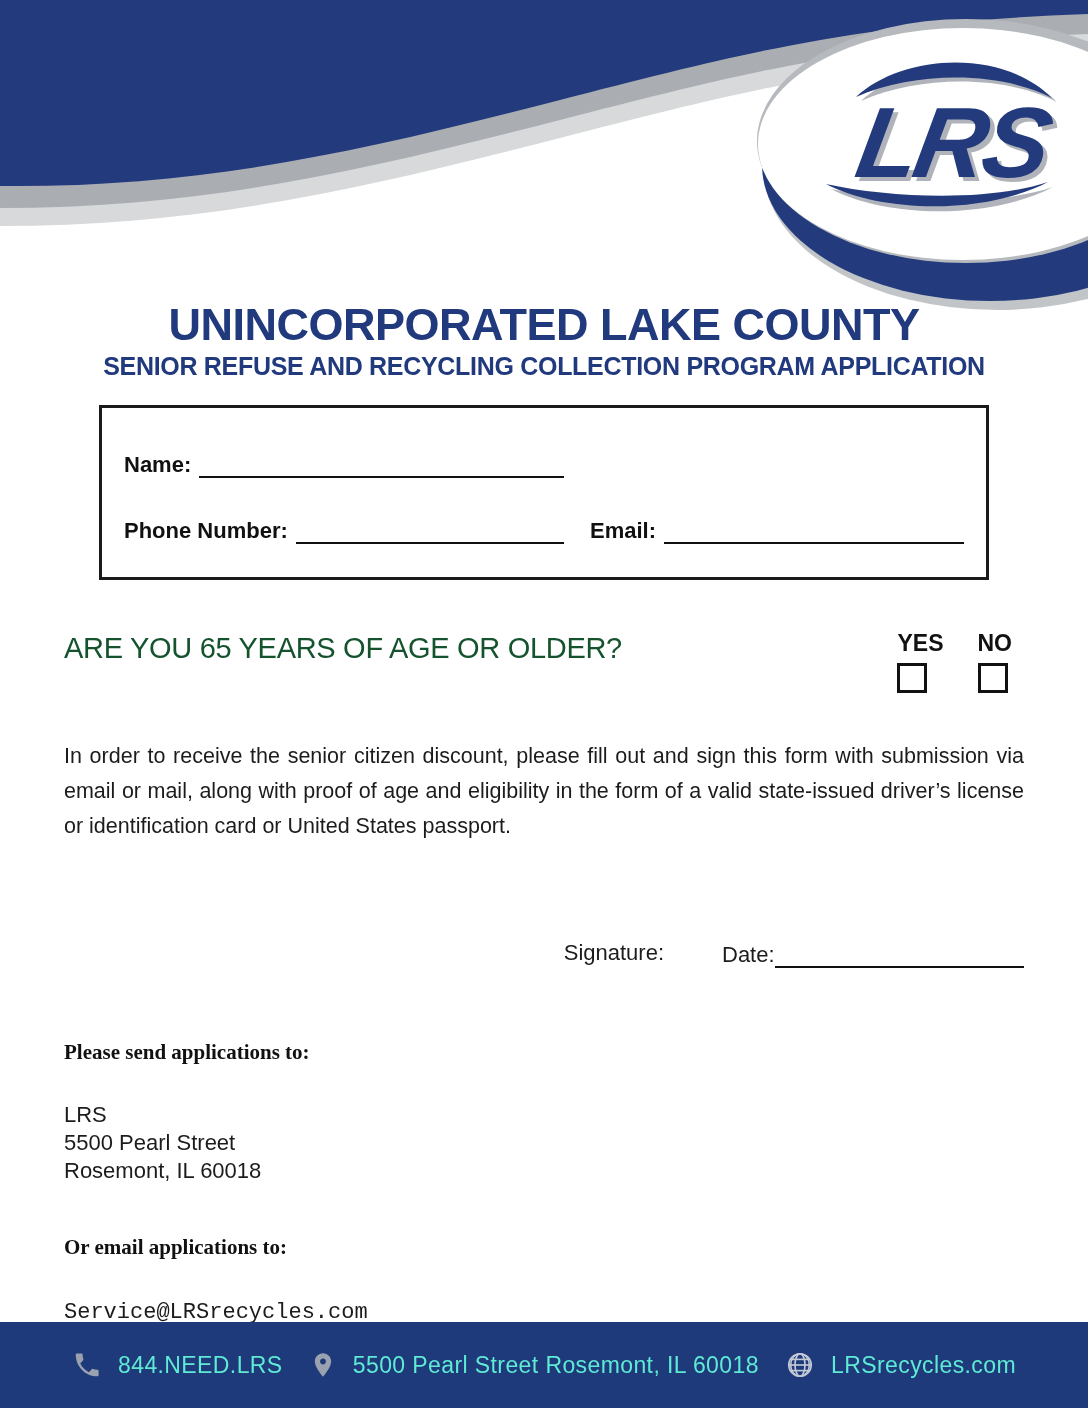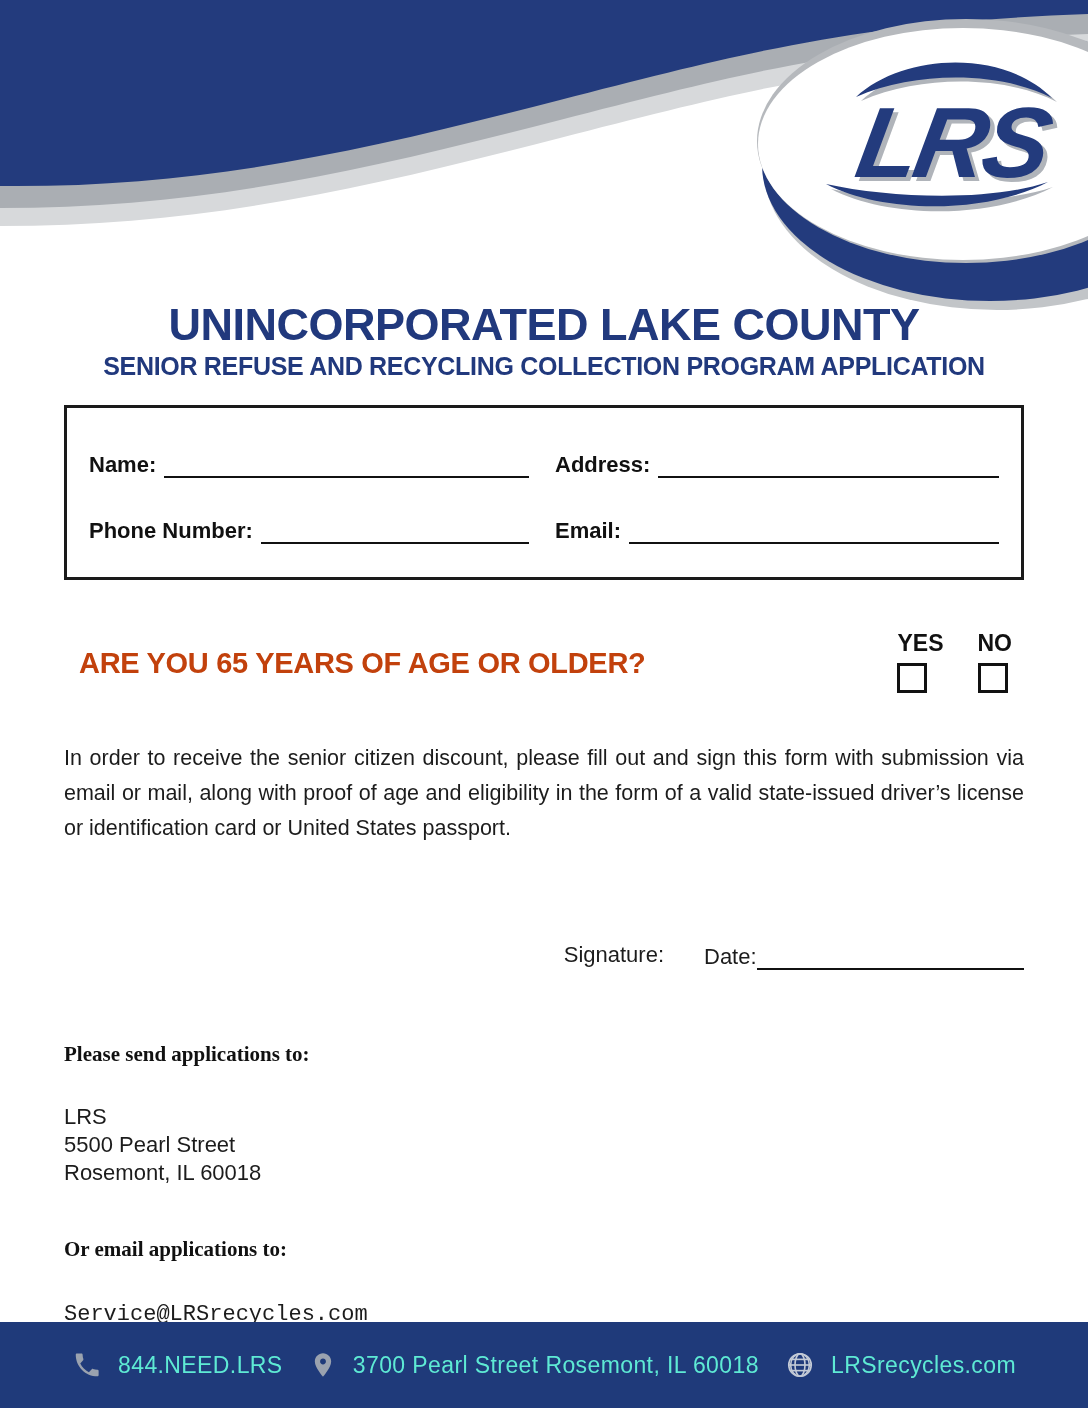--- a/index.html
+++ b/index.html
@@ -18,55 +18,55 @@
     margin:0; color:#21397d; font-weight:bold;
     font-size:45px; line-height:50px; letter-spacing:-0.5px;
   }
   .page-subtitle{
     margin:2px 0 0 0; color:#21397d; font-weight:bold;
     font-size:25px; line-height:28px; letter-spacing:-0.3px;
   }
   
   .contact-box{
     box-sizing:border-box;
-    width:960px; margin:25px auto 0 auto; height:175px;
+    width:890px; margin:25px auto 0 auto; height:175px;
     border:3px solid #1a1a1a;
     padding:44px 22px 0 22px;
   }
   .contact-row{
     display:grid; grid-template-columns:440px 1fr; column-gap:26px;
     margin-bottom:40px;
   }
   .field{display:flex; align-items:flex-end;}
   .field-label{font-weight:bold; font-size:22px; color:#111; white-space:nowrap; padding-right:8px;}
   .fill-line{flex:1; border-bottom:2px solid #111; height:24px;}
   
   .question-row{
     width:960px; margin:52px auto 0 auto;
     display:flex; justify-content:space-between; align-items:flex-start;
   }
   .question-text{
-    margin:15px; color:#c2410c; font-weight:bold; font-size:29px; letter-spacing:-0.3px;
+    margin:0; color:#14532d; font-weight:normal; font-size:29px; letter-spacing:-0.3px;
   }
   .options{display:flex; gap:34px; margin-right:12px; margin-top:-2px;}
   .option{display:flex; flex-direction:column; align-items:flex-start; gap:6px;}
   .option-label{font-weight:bold; font-size:23px; color:#111;}
   .checkbox{width:30px; height:30px; border:3px solid #111; background:#fff; box-sizing:border-box;}
   
   .instructions{
     width:960px; margin:46px auto 0 auto;
     font-size:21.5px; line-height:35px; text-align:justify; color:#1c1c1c;
   }
   
   .signature-row{
     width:960px; margin:96px auto 0 auto;
     display:flex; align-items:flex-end; gap:40px;
   }
   .sig-group{display:flex; align-items:flex-end; width:600px;flex-direction:column;}
-  .date-group{display:flex; align-items:flex-start; flex:1;}
+  .date-group{display:flex; align-items:flex-start; flex:1;margin-left:18px;}
   .plain-label{font-size:22px; color:#1c1c1c; white-space:nowrap;}
   
   .send-block{width:960px; margin:72px auto 0 auto;}
   .block-heading{margin:0; font-weight:bold; font-size:21px; color:#111;font-family:Liberation Serif, serif;}
   .address-lines{margin-top:36px; font-size:22px; line-height:28px; color:#1c1c1c;}
   .email-heading{margin-top:50px;}
   .app-email{margin-top:40px; font-size:22px; color:#1c1c1c;font-family:Liberation Mono, monospace;}
   
   .footer{
     position:absolute; left:0; bottom:0; width:1088px; height:86px;
@@ -111,24 +111,20 @@
 
 <div class="title-block">
   <h1 class="page-title">UNINCORPORATED LAKE COUNTY</h1>
   <div class="page-subtitle">SENIOR REFUSE AND RECYCLING COLLECTION PROGRAM APPLICATION</div>
 </div>
 
 <div class="contact-box">
   <div class="contact-row">
     <div class="field">
       <span class="field-label">Name:</span>
-      <span class="fill-line"></span>
-    </div>
-    <div class="field">
-      <span class="field-label">Address:</span>
       <span class="fill-line"></span>
     </div>
   </div>
   <div class="contact-row">
     <div class="field">
       <span class="field-label">Phone Number:</span>
       <span class="fill-line"></span>
     </div>
     <div class="field">
       <span class="field-label">Email:</span>
@@ -179,21 +175,21 @@
   <div class="footer-item">
     <svg width="30" height="30" viewBox="0 0 24 24">
       <path fill="#9aa2af" d="M6.6 10.8c1.5 3 3.9 5.4 6.9 6.9l2.3-2.3c.3-.3.7-.4 1-.2 1.1.4 2.3.6 3.5.6.6 0 1 .4 1 1V20c0 .6-.4 1-1 1C10.8 21 3 13.2 3 3.7c0-.6.4-1 1-1h3.5c.6 0 1 .4 1 1 0 1.2.2 2.4.6 3.5.1.3 0 .7-.2 1l-2.3 2.6z"></path>
     </svg>
     <span class="footer-text">844.NEED.LRS</span>
   </div>
   <div class="footer-item">
     <svg width="28" height="28" viewBox="0 0 24 24">
       <path fill="#9aa2af" d="M12 2C8.1 2 5 5.1 5 9c0 5.2 7 13 7 13s7-7.8 7-13c0-3.9-3.1-7-7-7zm0 9.5c-1.4 0-2.5-1.1-2.5-2.5S10.6 6.5 12 6.5s2.5 1.1 2.5 2.5-1.1 2.5-2.5 2.5z"></path>
     </svg>
-    <span class="footer-text">3700 Pearl Street Rosemont, IL 60018</span>
+    <span class="footer-text">5500 Pearl Street Rosemont, IL 60018</span>
   </div>
   <div class="footer-item">
     <svg width="30" height="30" viewBox="0 0 24 24">
       <g fill="none" stroke="#c3cad6" stroke-width="1.3">
         <circle cx="12" cy="12" r="9"></circle>
         <ellipse cx="12" cy="12" rx="4" ry="9"></ellipse>
         <ellipse cx="12" cy="12" rx="7.5" ry="9"></ellipse>
         <line x1="3" y1="12" x2="21" y2="12"></line>
         <line x1="4.2" y1="7.5" x2="19.8" y2="7.5"></line>
         <line x1="4.2" y1="16.5" x2="19.8" y2="16.5"></line>

